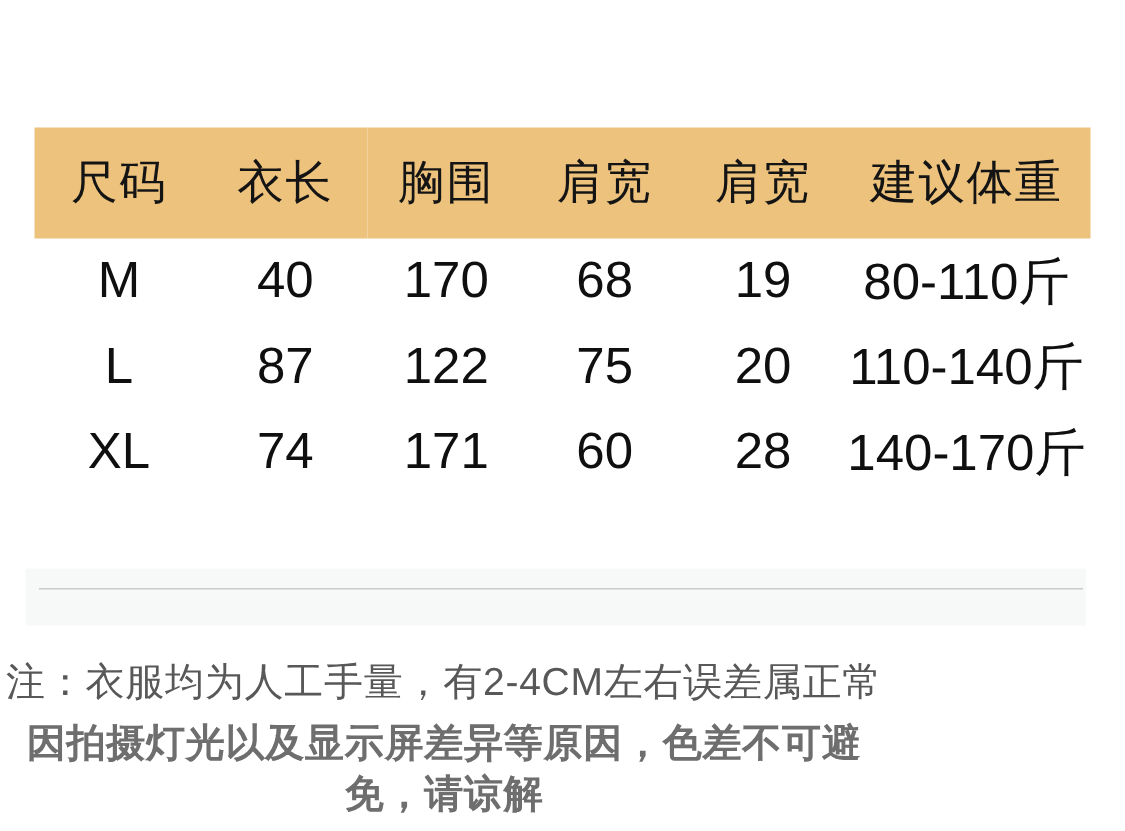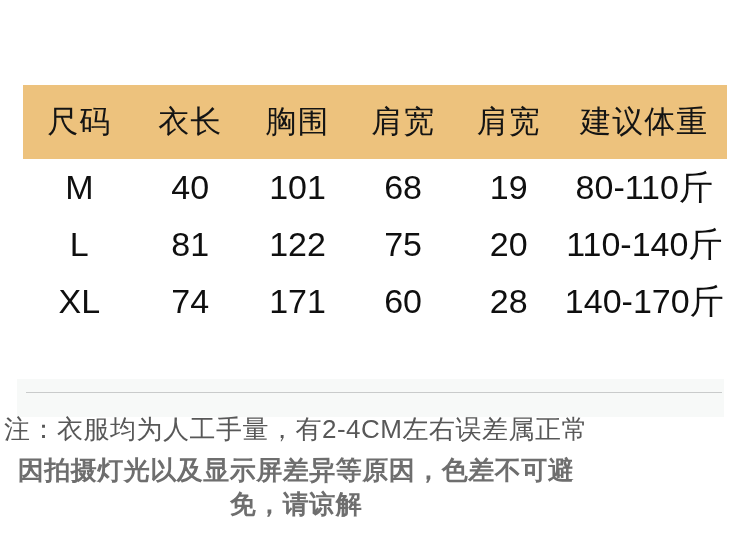--- a/index.html
+++ b/index.html
@@ -41,21 +41,21 @@
   .divider-band{
     position:absolute;left:17px;top:379px;width:707px;height:38px;
     background:#f7f9f8;
   }
   .divider-line{
     position:absolute;left:9px;right:2px;top:13px;
     border-top:1px solid #c9cbcb;height:0;
   }
   
   .notes{
-    position:absolute;left:0;top:412px;width:592px;
+    position:absolute;left:0;top:437px;width:592px;
     text-align:center;
   }
   .note{line-height:34px;font-size:26px;letter-spacing:0.5px;}
   .note-1{color:#585858;}
   .note-2{color:#6e6e6e;margin-top:7px;font-weight:bold;}
 </style>
 </head>
 <body>
 
 <div class="page">
@@ -77,28 +77,28 @@
         <th>胸围</th>
         <th>肩宽</th>
         <th>肩宽</th>
         <th>建议体重</th>
       </tr>
     </thead>
     <tbody>
       <tr>
         <td>M</td>
         <td>40</td>
-        <td>101</td>
+        <td>170</td>
         <td>68</td>
         <td>19</td>
         <td>80-110斤</td>
       </tr>
       <tr>
         <td>L</td>
-        <td>81</td>
+        <td>87</td>
         <td>122</td>
         <td>75</td>
         <td>20</td>
         <td>110-140斤</td>
       </tr>
       <tr>
         <td>XL</td>
         <td>74</td>
         <td>171</td>
         <td>60</td>

